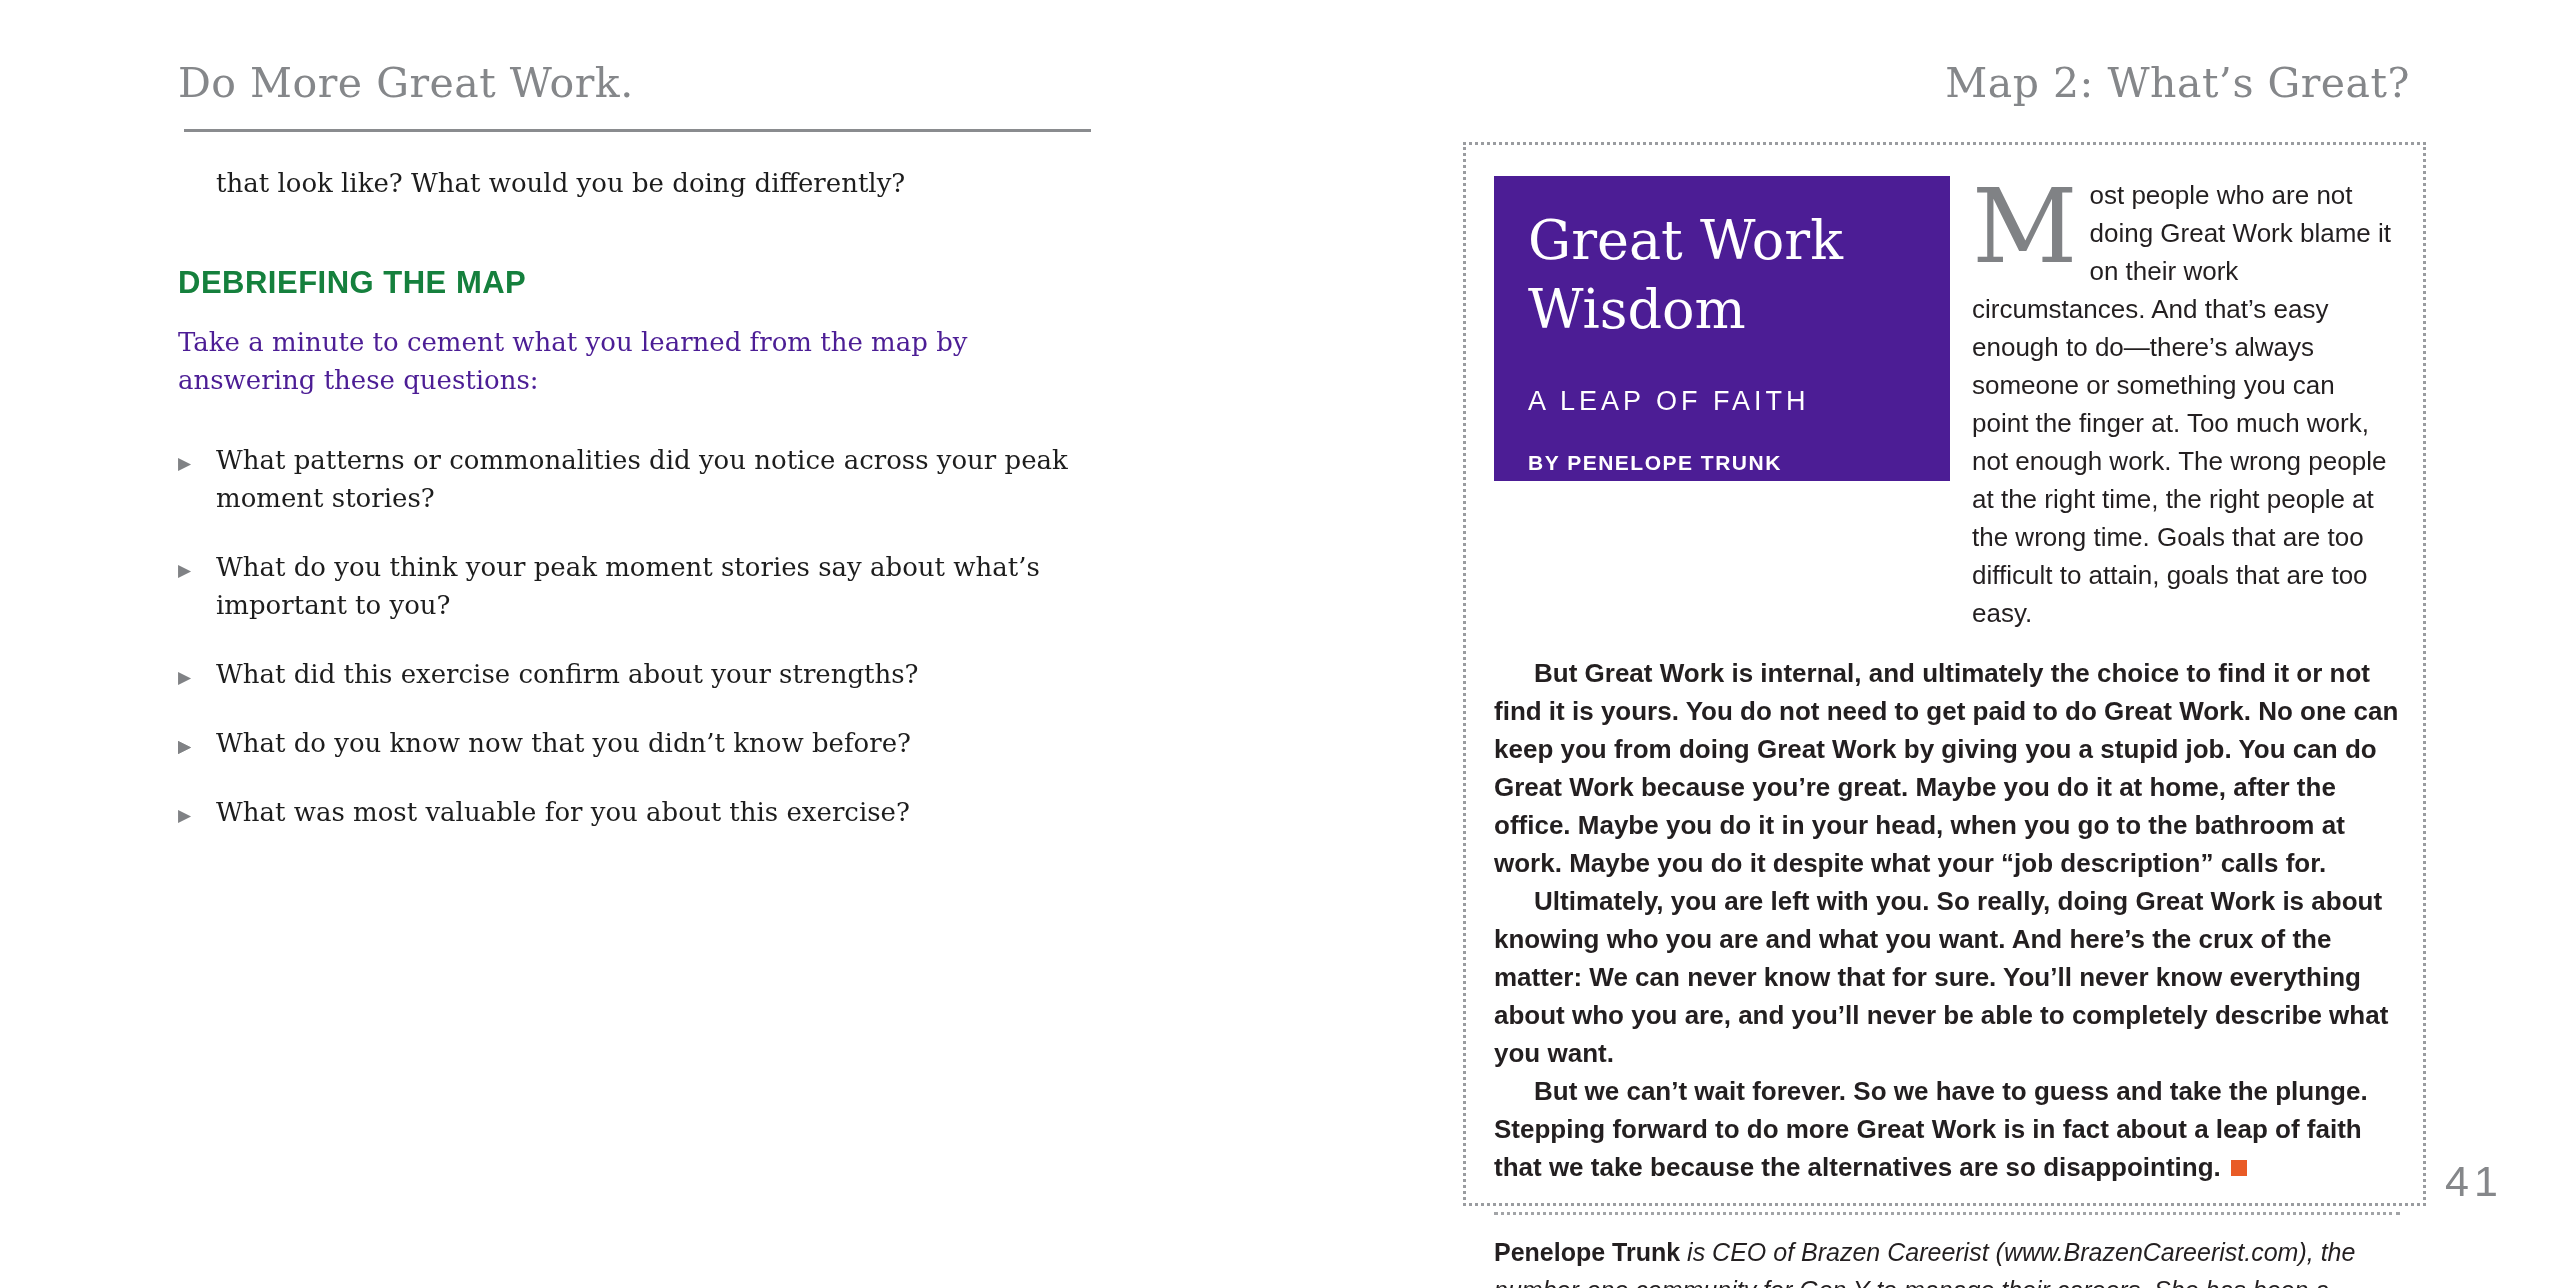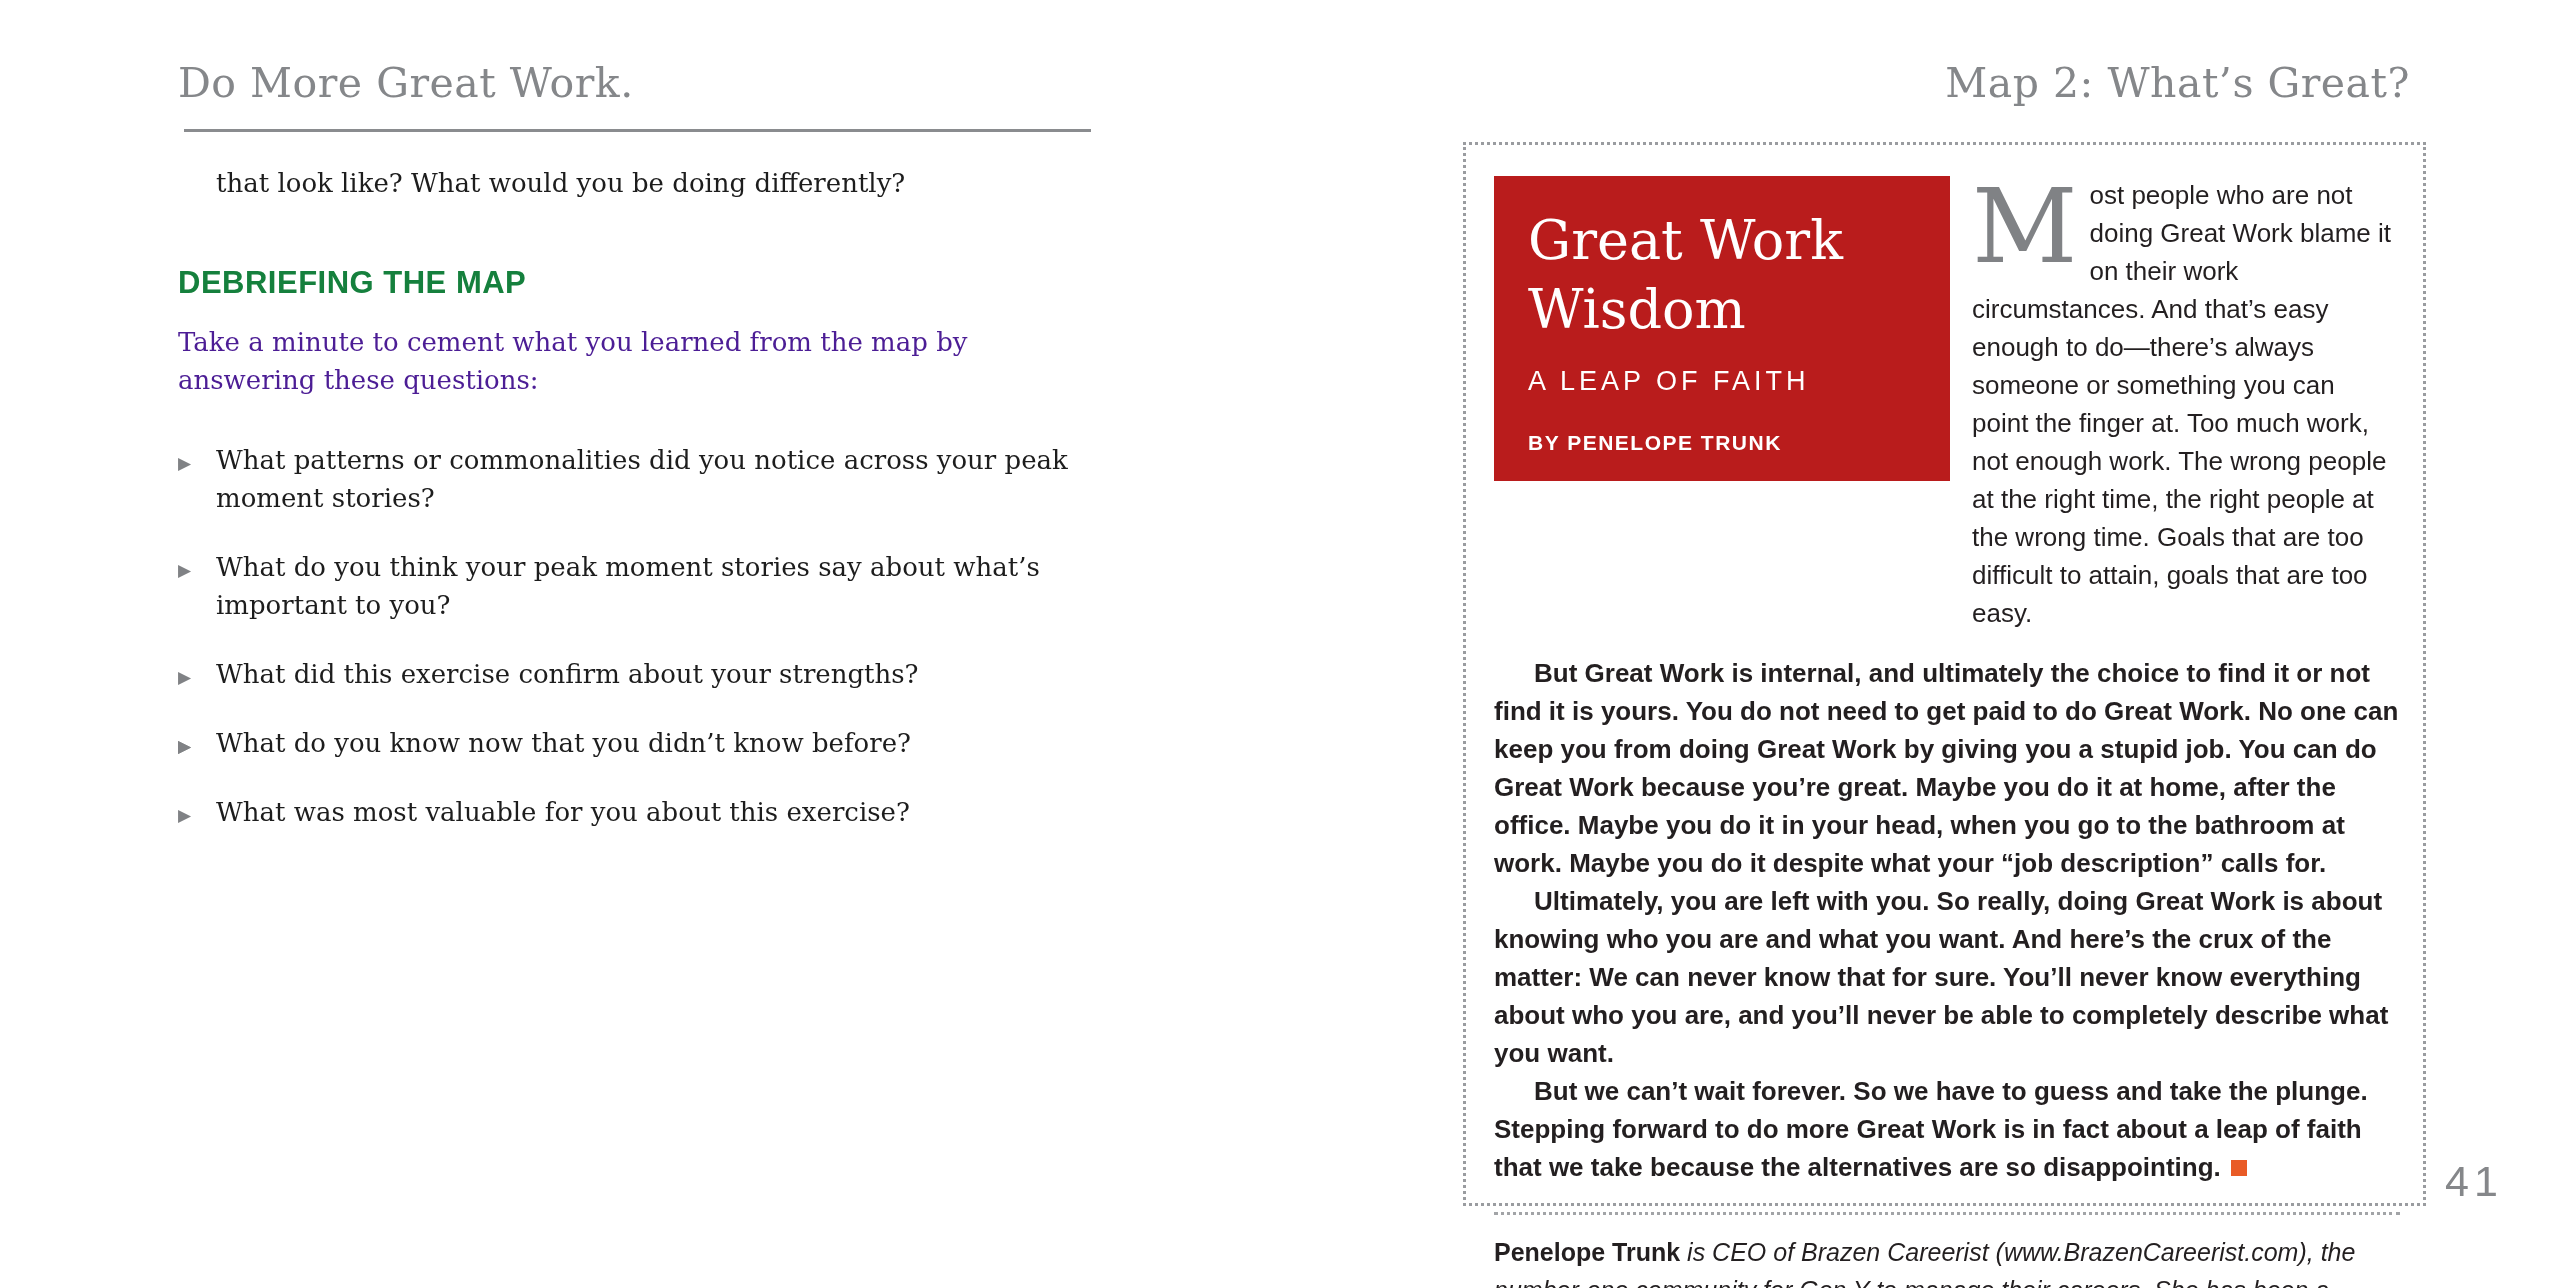--- a/index.html
+++ b/index.html
@@ -93,32 +93,32 @@
     width: 963px; height: 1064px;
     box-sizing: border-box;
     border: 3px dotted #9A9CA0;
     padding: 31px 28px 0 28px;
   }
   .feature-row { display: flex; align-items: flex-start; }
   .orange-box {
     flex-shrink: 0;
     width: 456px; height: 305px;
     box-sizing: border-box;
-    background: #b91c1c;
+    background: #4c1d95;
     color: #ffffff;
     padding: 30px 0 0 34px;
   }
   .ob-title {
     font-family: "DejaVu Serif", serif;
     font-size: 54px;
     line-height: 69px;
     font-weight: 400;
   }
   .ob-sub {
-    margin-top: 22px;
+    margin-top: 42px;
     font-size: 27px;
     letter-spacing: 4px;
     font-weight: 400;
   }
   .ob-by {
     margin-top: 34px;
     font-size: 21px;
     font-weight: 700;
     letter-spacing: 1.5px;
   }

